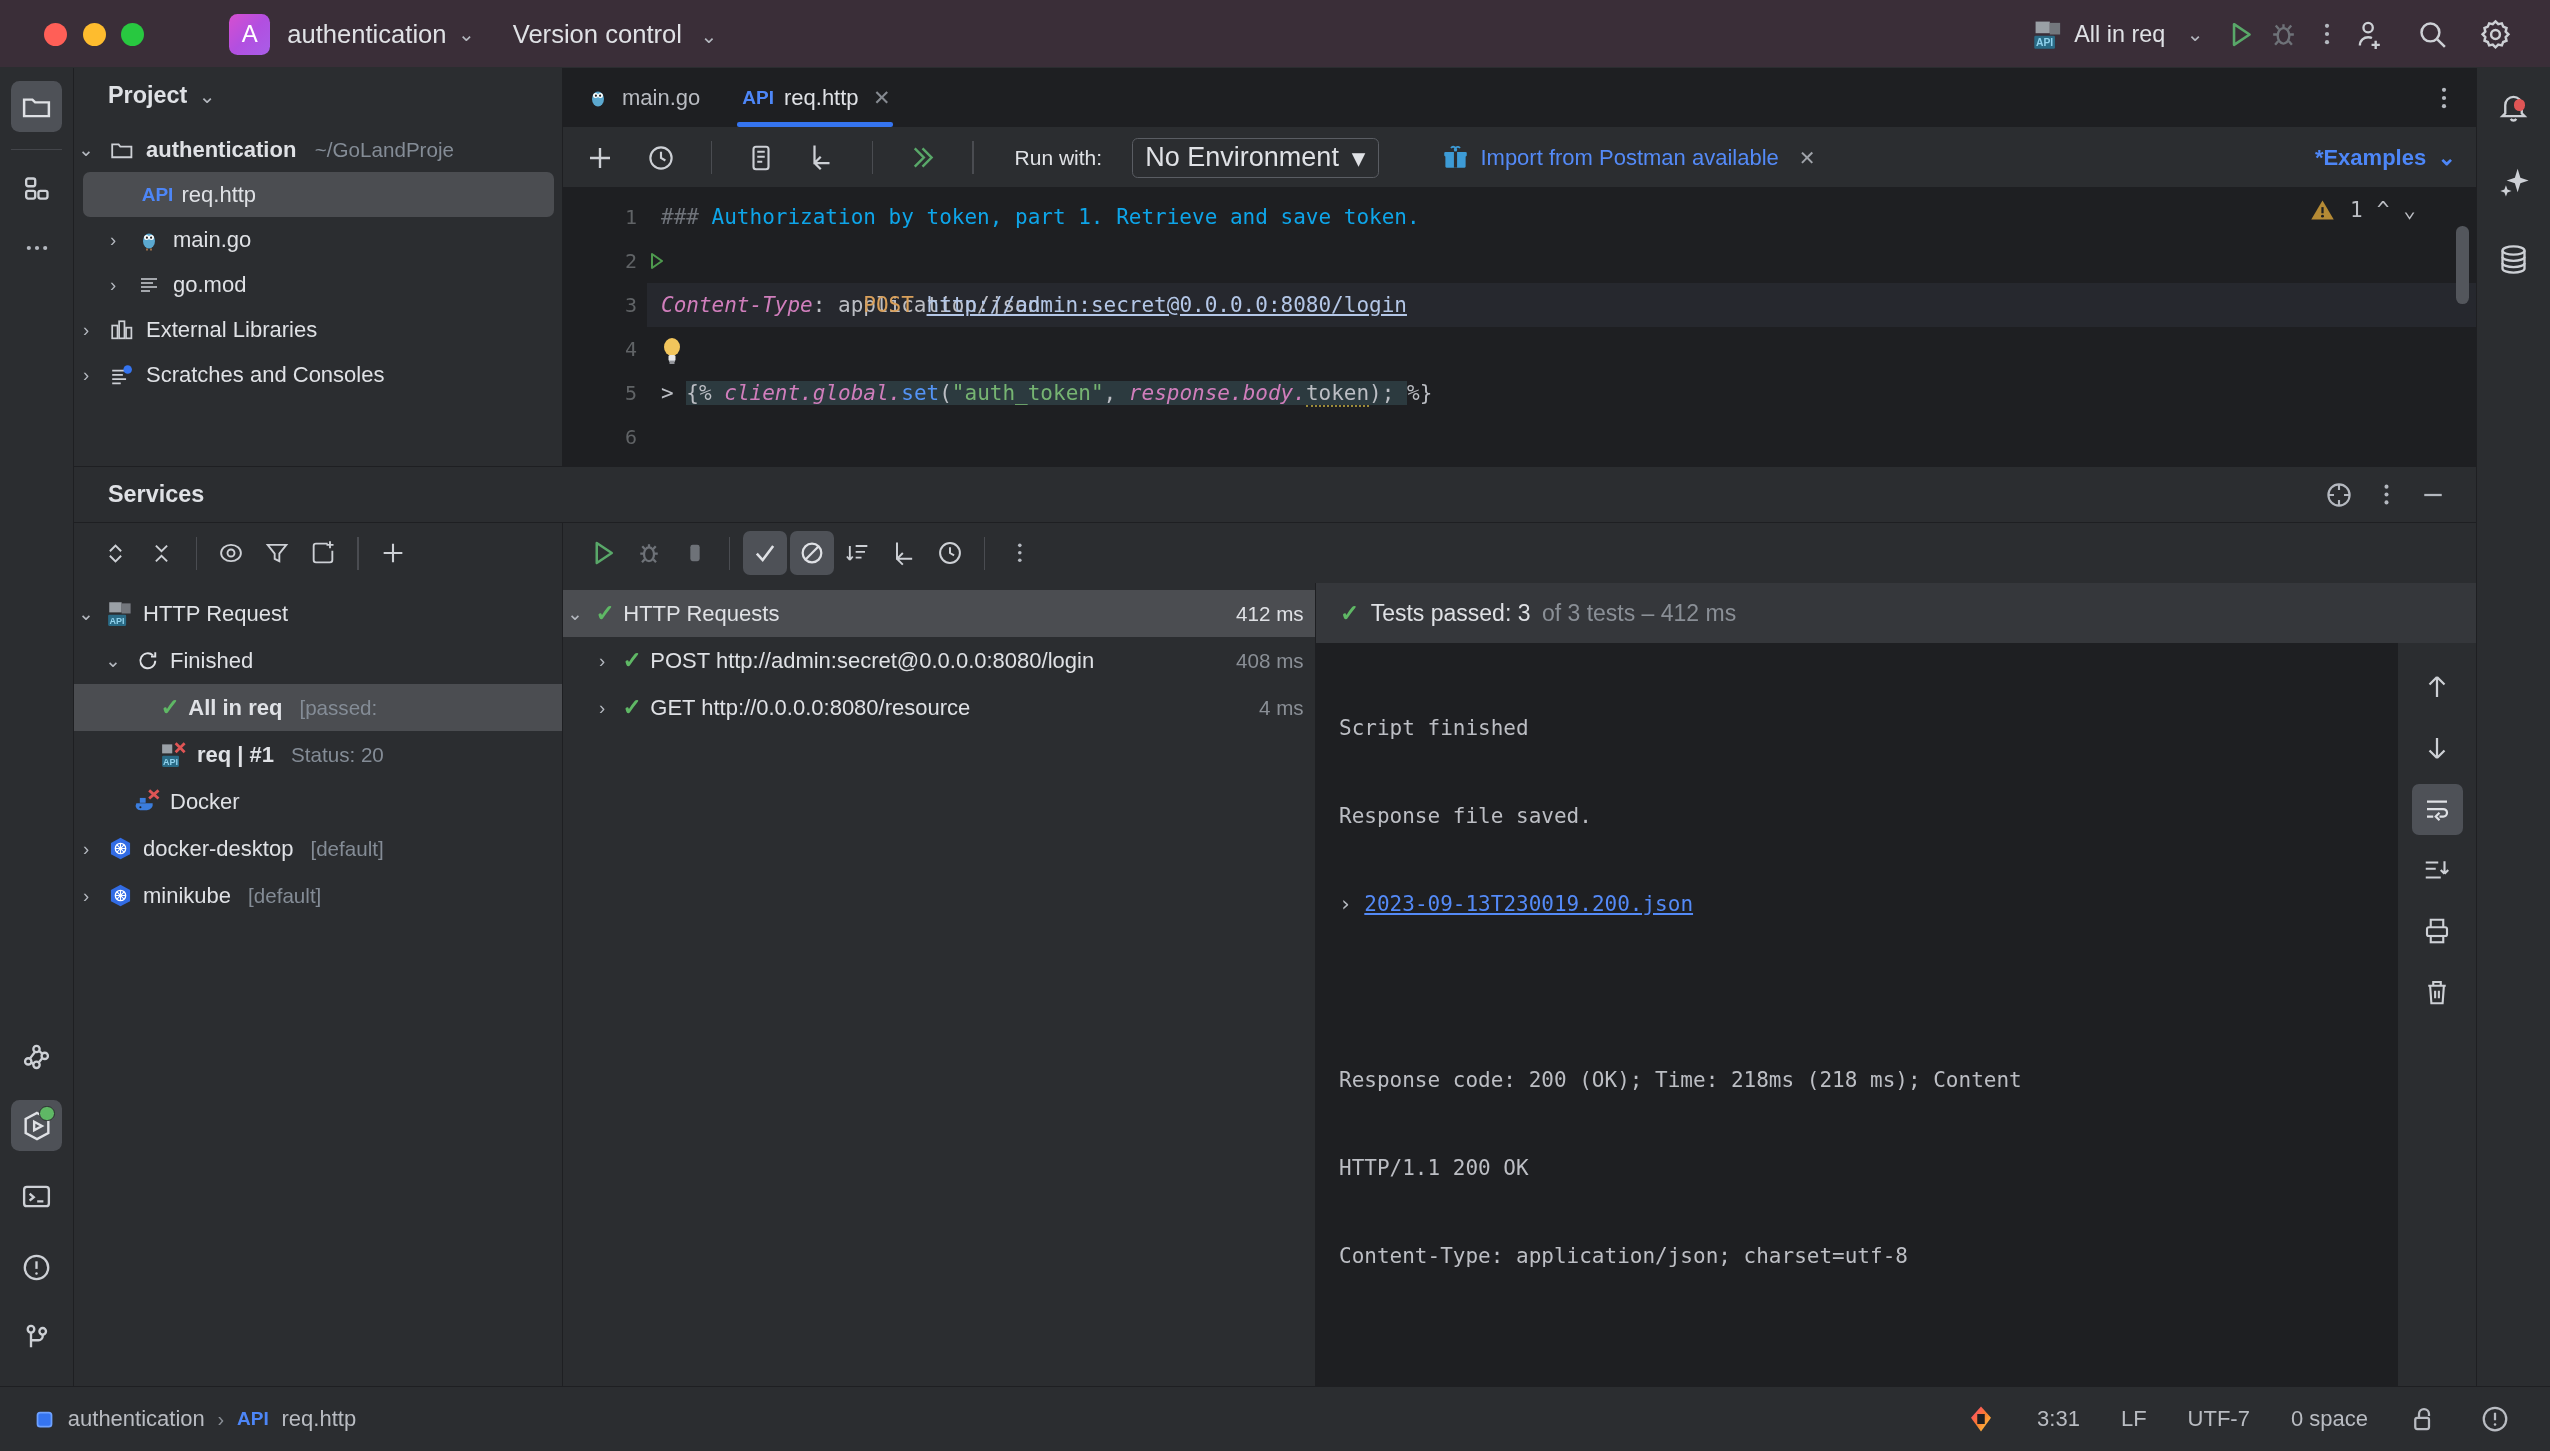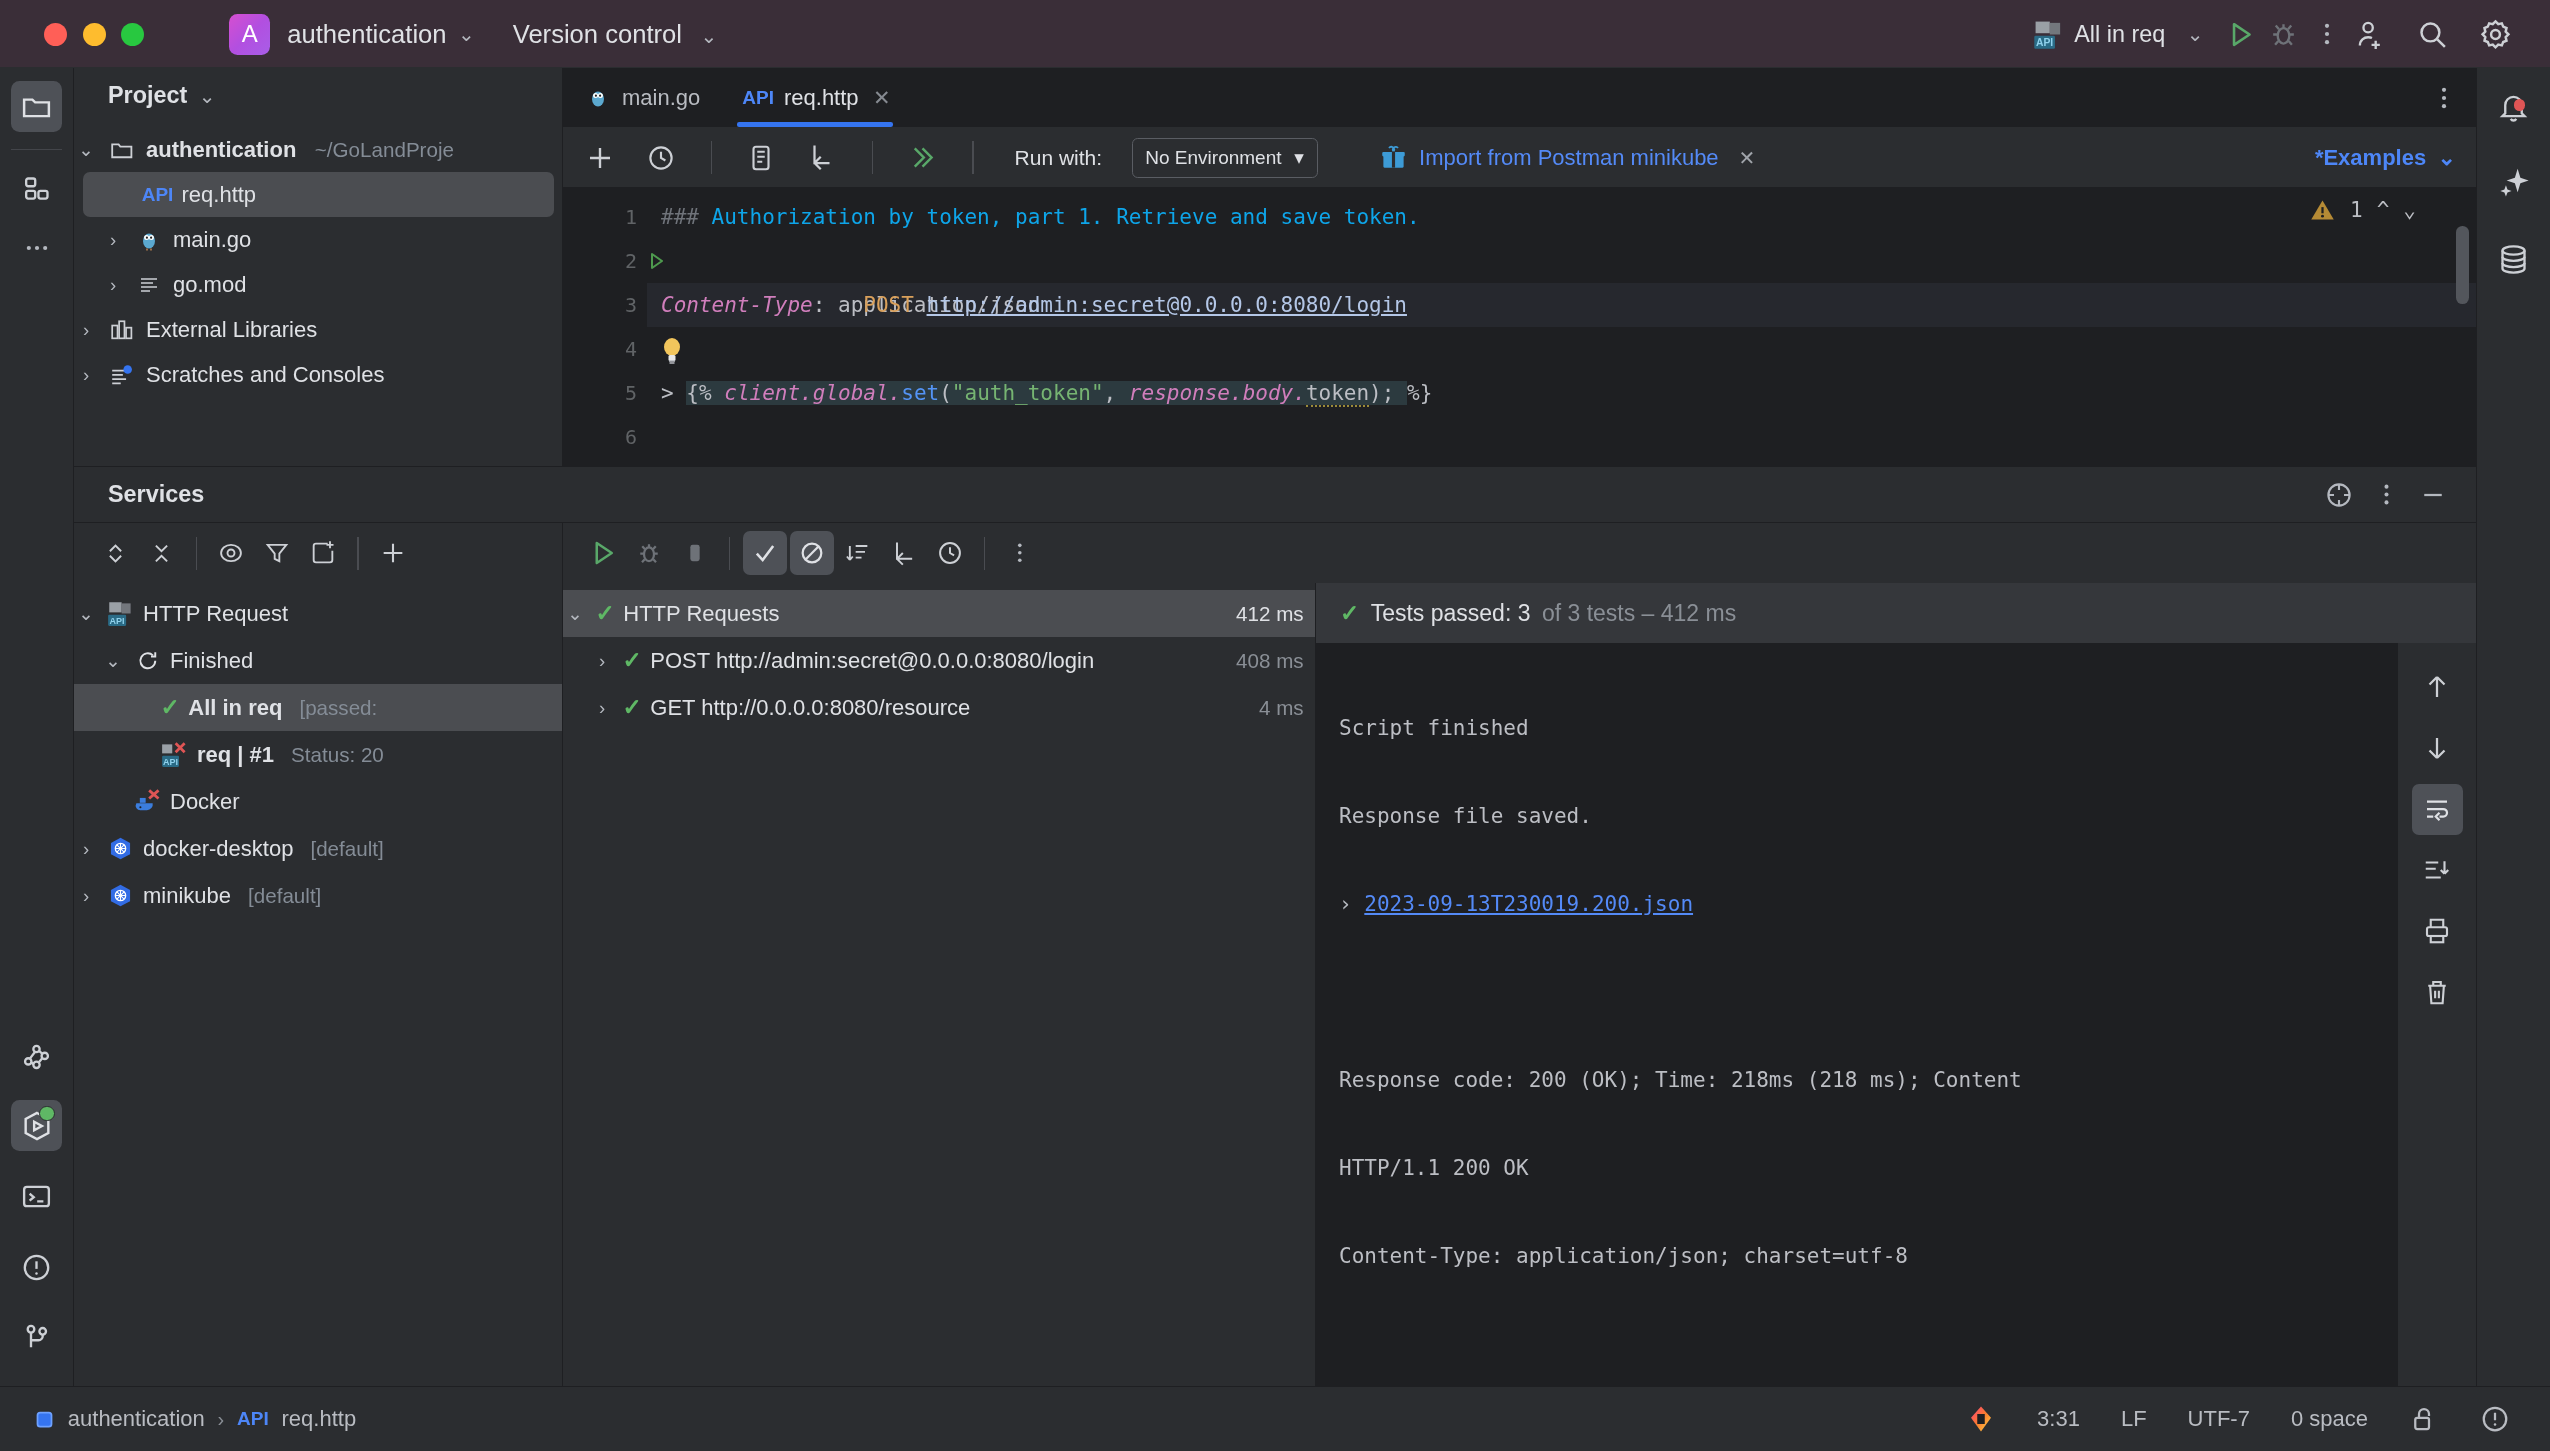--- a/index.html
+++ b/index.html
@@ -93,21 +93,21 @@
   .tab.active { color:#dfe1e5; }
   .tab.active::after { content:""; position:absolute; left:15.6px; right:18.5px; bottom:0; height:5px; background:#3574f0; border-radius:2.1px; }
   .tab .x { color:#868a91; font-size:21px; margin-left:4.3px; }
   .tabs-more { margin-left:auto; display:flex; align-items:center; padding-right:18.5px; }
 
   .runbar { height: 60px; flex:0 0 60px; display:flex; align-items:center; gap: 18px; background:#2b2d30; padding-left: 15.6px; border-bottom:1.4px solid #1e1f22;}
   .vsep { width:1.4px; height:33px; background:#4a4c51; margin: 0 10px; }
   .runwith { font-size:21px; color:#dfe1e5; margin-left:12.8px; margin-right:11.4px; }
   .envsel {
     height:40px; border:1.4px solid #5a5d63; border-radius:5.7px; background:#2b2d30;
-    display:flex; align-items:center; gap:12.8px; padding: 0 12.8px; font-size:19px; color:#dfe1e5; cursor:pointer;
+    display:flex; align-items:center; gap:12.8px; padding: 0 12.8px; font-size:27px; color:#dfe1e5; cursor:pointer;
   }
   .postman { display:flex; align-items:center; gap:11.4px; margin-left: 44px; font-size:22px; color:#548af7; cursor:pointer; }
   .postman .xc { color:#a0a4aa; font-size:20px; margin-left:8.5px; }
   .examples { margin-left:auto; margin-right:20px; display:flex; align-items:center; gap:11.4px; font-size:22px; color:#4d86f7; font-weight:700; cursor:pointer; }
 
   
   .codewrap { flex:1 1 auto; display:flex; position:relative; overflow:hidden; background:#1e1f22; }
   .gutter { width: 84px; flex:0 0 84px; text-align:right; padding-right: 10px; padding-top: 7px; font-family:"DejaVu Sans Mono", monospace; font-size:20px; color:#606366; }
   .gutter .gl { height:44px; line-height:44px; position:relative; }
   .runmark { position:absolute; right:-31px; top:10px; color:#4e9a4e; font-size:21px; }
@@ -470,21 +470,21 @@
 
             <div class="postman">
               <span class="ic">
                 <svg width="27" height="27" viewBox="0 0 24 24" fill="#3d9bd6">
                   <rect x="3" y="10" width="18" height="11" rx="1"></rect>
                     <rect x="2" y="7" width="20" height="4" rx="1"></rect>
                     <rect x="10.6" y="7" width="2.8" height="14" fill="#2b2d30"></rect>
                   <path d="M8 3.5 a2 2 0 0 1 4 3 M16 3.5 a2 2 0 0 0 -4 3" fill="none" stroke="#3d9bd6" stroke-width="1.6"></path>
                 </svg>
               </span>
-              <span>Import from Postman minikube</span>
+              <span>Import from Postman available</span>
               <span class="xc">✕</span>
             </div>
 
             <div class="examples">
               <span>*Examples</span>
               <span>⌄</span>
             </div>
           </div>
 
           <div class="codewrap">

